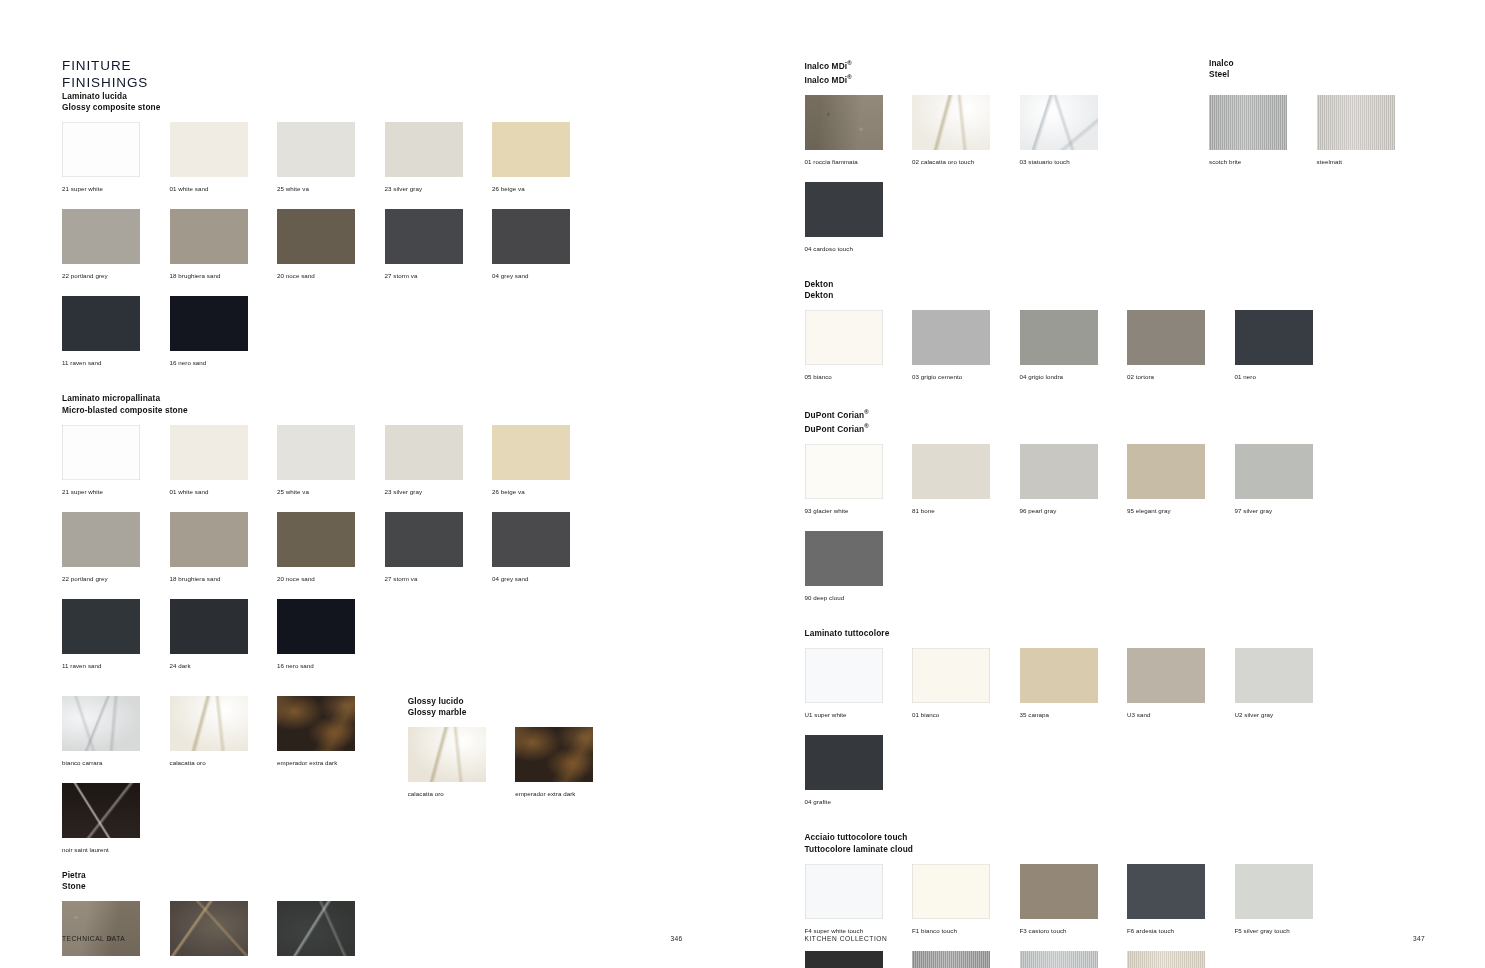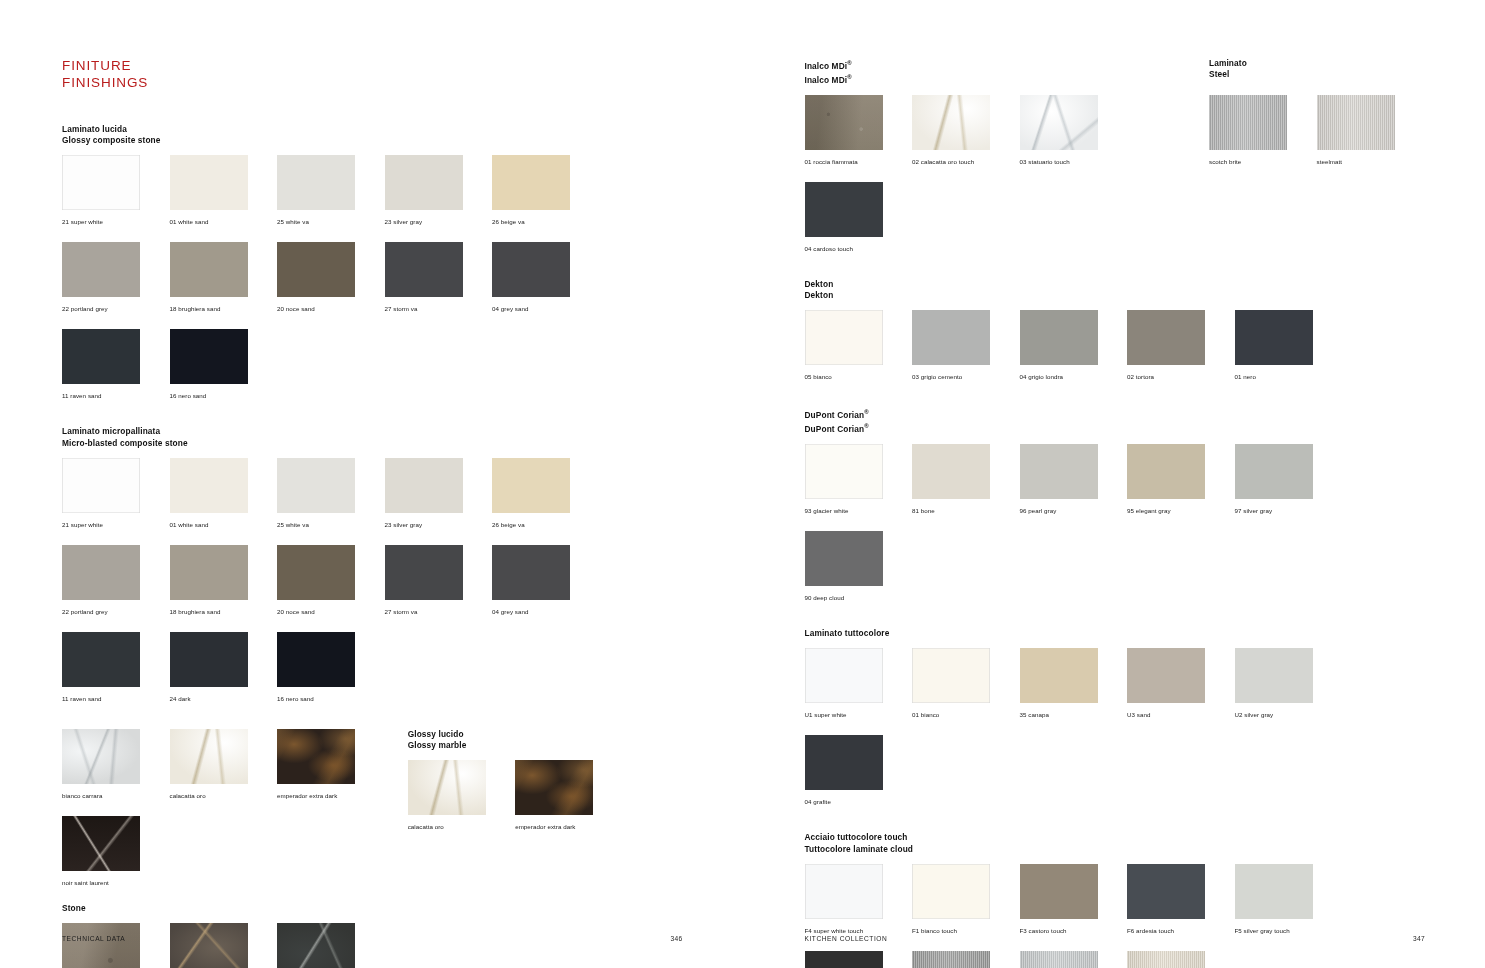--- a/index.html
+++ b/index.html
@@ -31,22 +31,21 @@
   }
   .page-left  { padding: 58px 60px 0 62px; }
   .page-right { padding: 58px 60px 0 62px; }
 
   
   .masthead {
     font-size: 13.5px;
     letter-spacing: .9px;
     line-height: 16.5px;
     font-weight: 400;
-    color: #b91c1c;
-    margin-bottom: 33px;
+    color: #0f172a;
   }
   .masthead div { white-space: nowrap; }
 
   
   .group-title {
     font-size: 8.3px;
     font-weight: 700;
     line-height: 11.2px;
     letter-spacing: .12px;
     color: #111;
@@ -180,20 +179,21 @@
         </div>
         <div class="swatch-grid">
             <div class="swatch"><span class="chip" style="background-color: rgb(233, 228, 215); background-image: linear-gradient(105deg, rgba(255, 255, 255, 0) 38%, rgba(150, 131, 82, 0.45) 41%, rgba(255, 255, 255, 0) 45%), linear-gradient(84deg, rgba(255, 255, 255, 0) 60%, rgba(168, 150, 104, 0.35) 63%, rgba(255, 255, 255, 0) 67%), radial-gradient(at 70% 25%, rgb(255, 255, 255) 0%, rgb(233, 228, 215) 72%);"></span><span class="cap">calacatta oro</span></div>
             <div class="swatch"><span class="chip" style="background-color: rgb(46, 35, 27); background-image: radial-gradient(at 22% 28%, rgba(150, 104, 52, 0.75) 0%, rgba(0, 0, 0, 0) 34%), radial-gradient(at 72% 66%, rgba(142, 96, 46, 0.7) 0%, rgba(0, 0, 0, 0) 32%), radial-gradient(at 88% 18%, rgba(160, 116, 62, 0.55) 0%, rgba(0, 0, 0, 0) 28%), linear-gradient(118deg, rgba(165, 120, 64, 0.45) 0%, rgba(0, 0, 0, 0) 18%, rgba(0, 0, 0, 0) 60%, rgba(150, 106, 52, 0.4) 74%, rgba(0, 0, 0, 0) 90%), linear-gradient(0deg, rgb(46, 35, 27), rgb(46, 35, 27));"></span><span class="cap">emperador extra dark</span></div>
           </div>
       </div>
     </div>
 
     <div class="block">
       <div class="group-title">
+        <div>Pietra</div>
         <div>Stone</div>
       </div>
       <div class="swatch-grid">
           <div class="swatch">
             <span class="chip" style="background-color: rgb(125, 114, 99); background-image: radial-gradient(circle at 18% 30%, rgba(255, 255, 255, 0.12) 0px, rgba(255, 255, 255, 0.12) 1.5px, rgba(0, 0, 0, 0) 2px), radial-gradient(circle at 62% 68%, rgba(0, 0, 0, 0.16) 0px, rgba(0, 0, 0, 0.16) 2px, rgba(0, 0, 0, 0) 3px), linear-gradient(100deg, rgba(255, 255, 255, 0.1) 30%, rgba(0, 0, 0, 0.1) 68%), linear-gradient(0deg, rgb(125, 114, 99), rgb(139, 128, 112));"></span>
           </div>
           <div class="swatch">
             <span class="chip" style="background-color: rgb(78, 71, 65); background-image: linear-gradient(125deg, rgba(255, 255, 255, 0) 33%, rgba(196, 168, 124, 0.7) 35%, rgba(255, 255, 255, 0) 38%), linear-gradient(48deg, rgba(255, 255, 255, 0) 58%, rgba(178, 152, 112, 0.55) 60%, rgba(255, 255, 255, 0) 63%), radial-gradient(at 60% 45%, rgb(106, 96, 85) 0%, rgb(78, 71, 65) 78%);"></span>
           </div>
           <div class="swatch">
@@ -212,21 +212,21 @@
 
     <div class="rp-head-row">
       <div class="h-main">
         <div class="group-title">
           <div><span>Inalco MDi</span><sup>®</sup></div>
           <div><span>Inalco MDi</span><sup>®</sup></div>
         </div>
       </div>
       <div class="h-side">
         <div class="group-title">
-          <div>Laminato</div>
+          <div>Inalco</div>
           <div>Steel</div>
         </div>
       </div>
     </div>
 
     <div class="rp-head-row block">
       <div class="h-main">
         <div class="swatch-grid">
             <div class="swatch"><span class="chip" style="background-color: rgb(125, 116, 99); background-image: radial-gradient(circle at 30% 35%, rgba(0, 0, 0, 0.14) 0px, rgba(0, 0, 0, 0.14) 1.5px, rgba(0, 0, 0, 0) 2px), radial-gradient(circle at 72% 62%, rgba(255, 255, 255, 0.12) 0px, rgba(255, 255, 255, 0.12) 1.5px, rgba(0, 0, 0, 0) 2px), linear-gradient(96deg, rgba(0, 0, 0, 0.14) 20%, rgba(255, 255, 255, 0.08) 70%), linear-gradient(0deg, rgb(125, 116, 99), rgb(138, 128, 112));"></span><span class="cap">01 roccia fiammata</span></div>
             <div class="swatch"><span class="chip" style="background-color: rgb(238, 235, 227); background-image: linear-gradient(105deg, rgba(255, 255, 255, 0) 38%, rgba(150, 131, 82, 0.45) 41%, rgba(255, 255, 255, 0) 45%), linear-gradient(84deg, rgba(255, 255, 255, 0) 60%, rgba(168, 150, 104, 0.35) 63%, rgba(255, 255, 255, 0) 67%), radial-gradient(at 70% 25%, rgb(255, 255, 255) 0%, rgb(238, 235, 227) 72%);"></span><span class="cap">02 calacatta oro touch</span></div>

